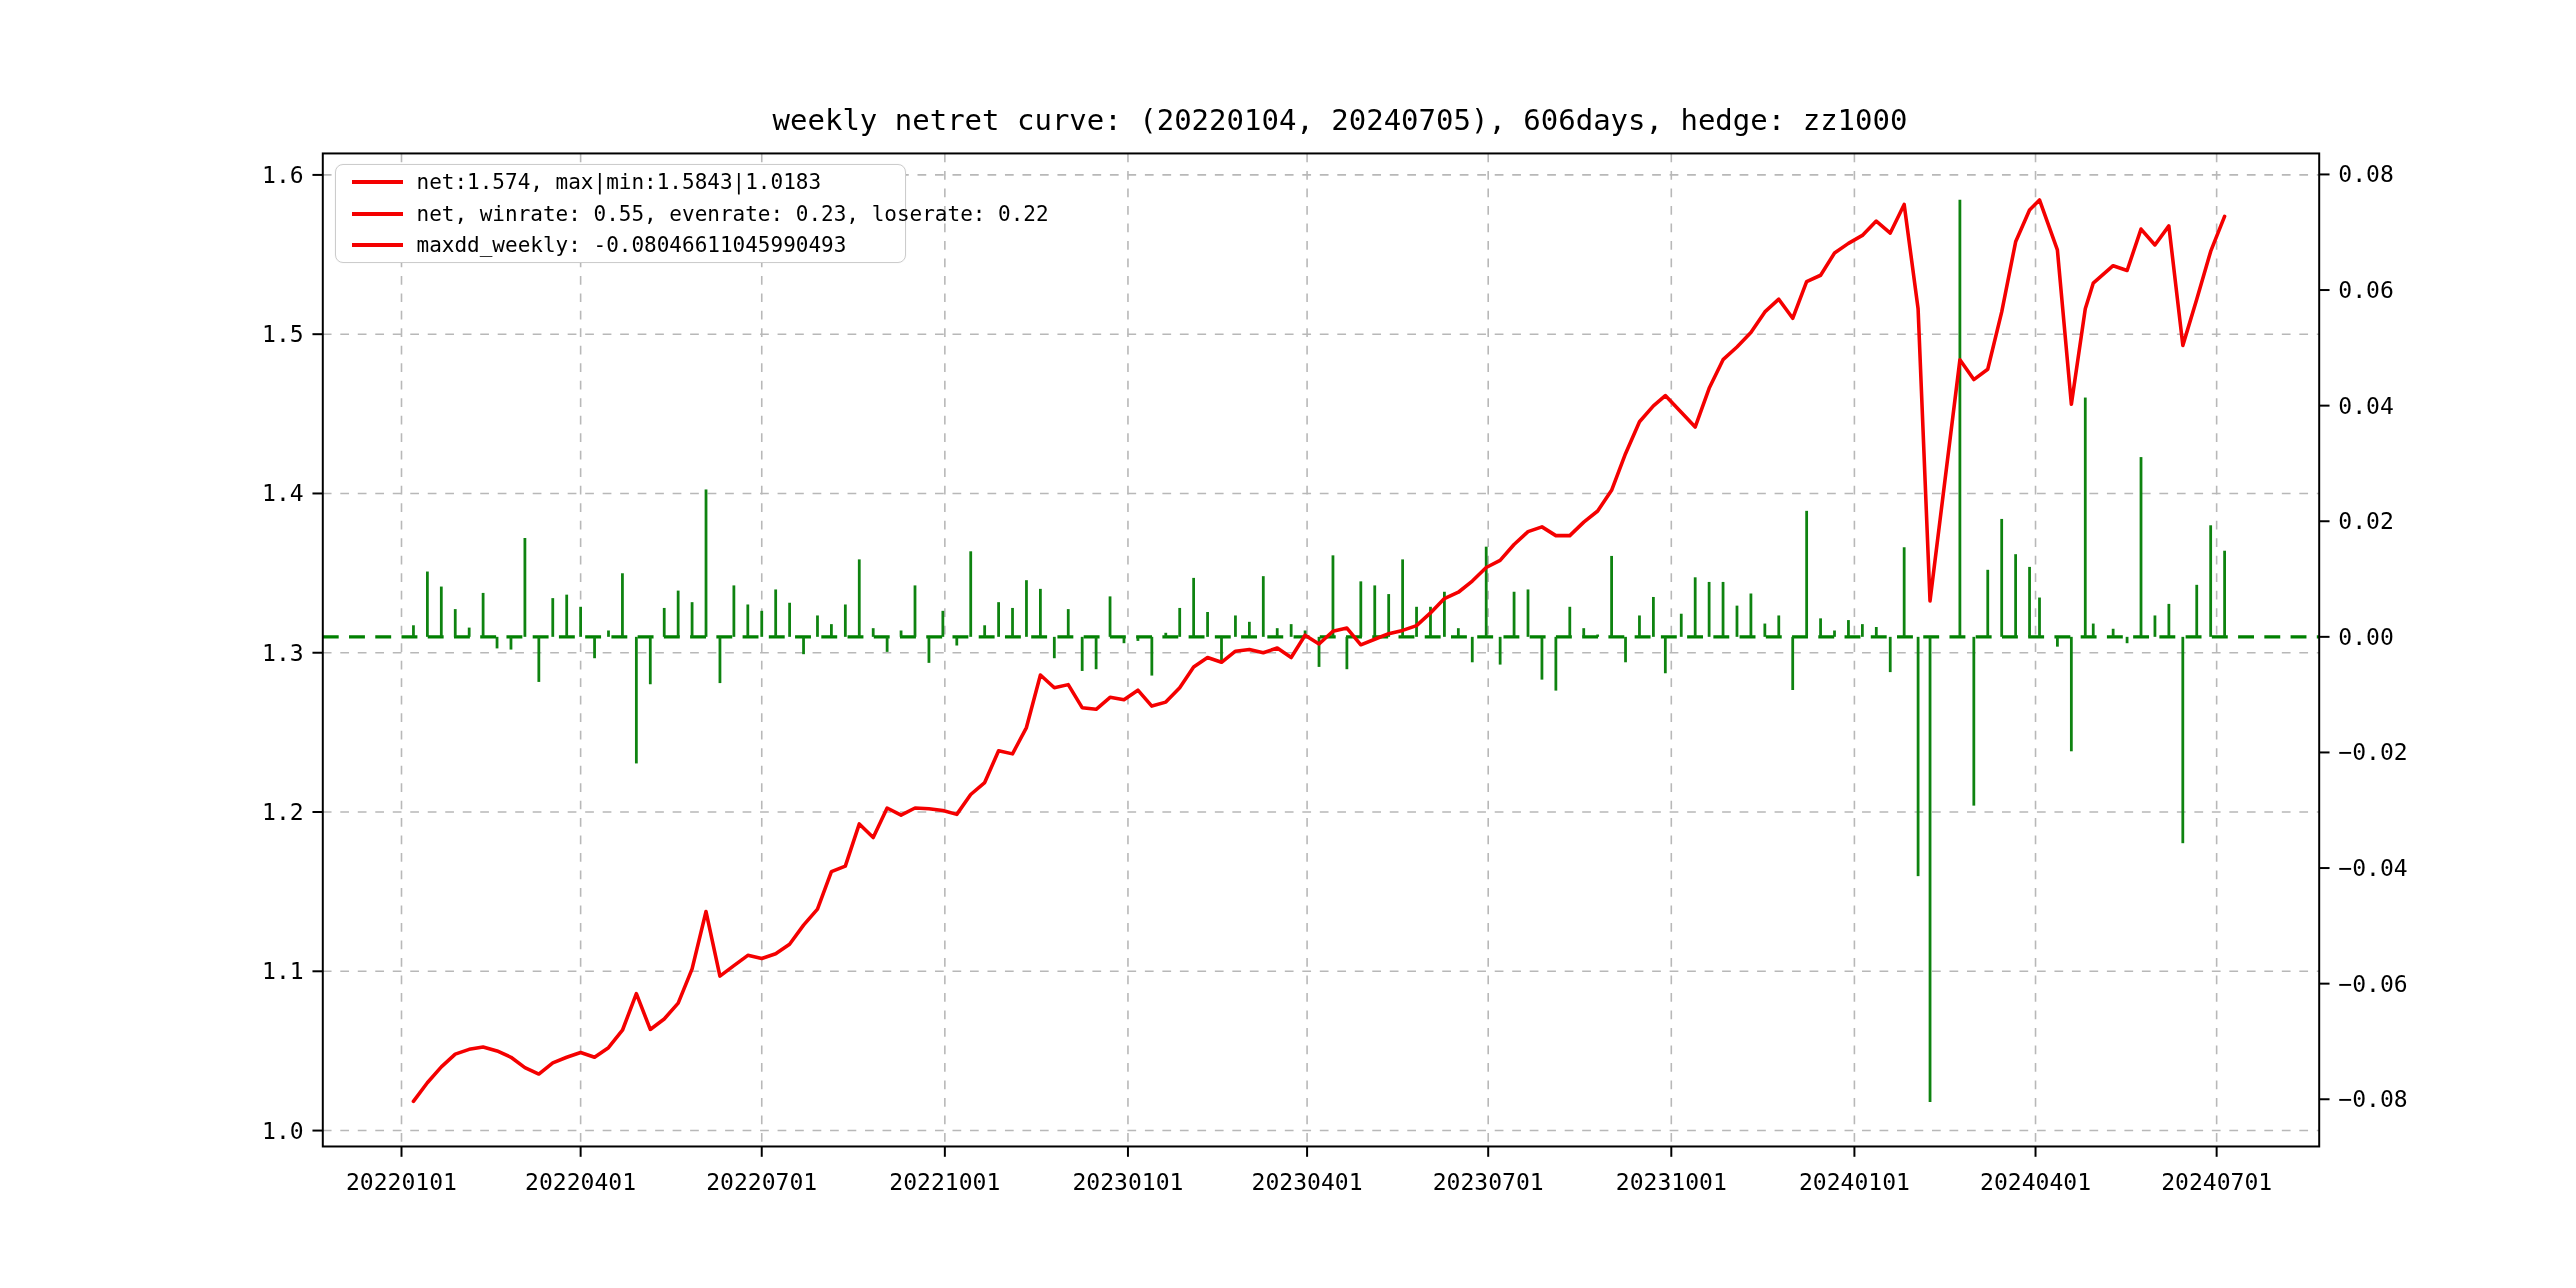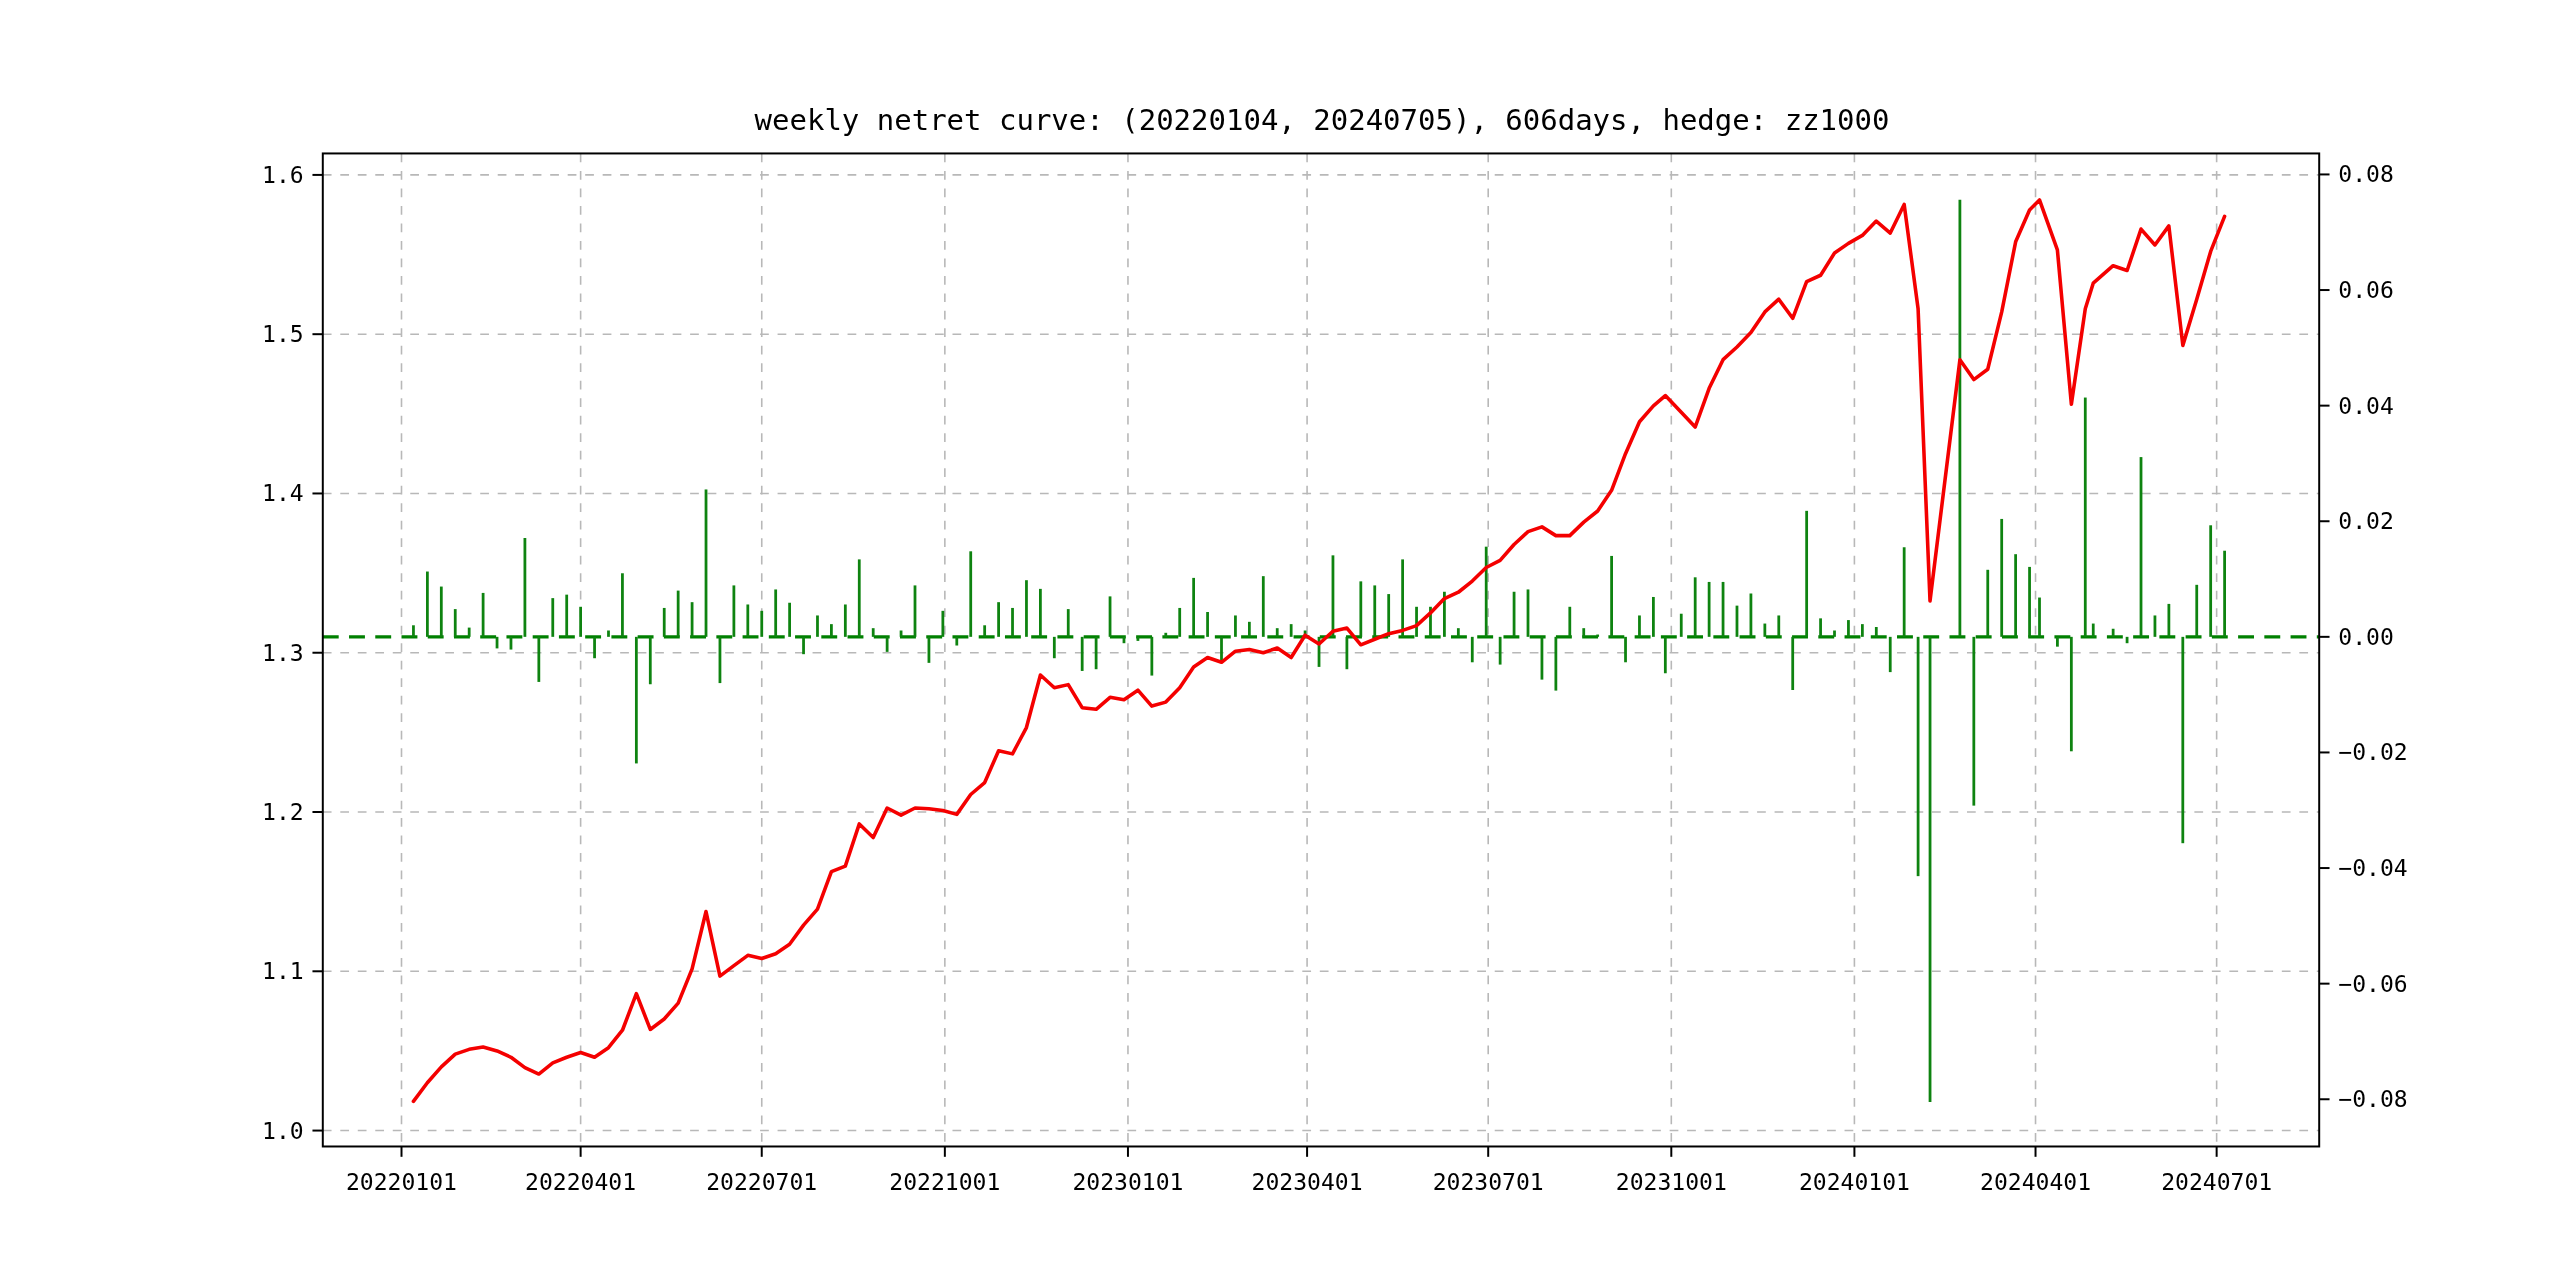--- a/index.html
+++ b/index.html
@@ -1,20 +1,20 @@
 <!DOCTYPE html>
 <html style="font-size:12.7px"><head>
 <meta charset="utf-8">
 <style>
   html,body{margin:0;padding:0;background:#ffffff;}
   body{width:2576px;height:1288px;position:relative;overflow:hidden;
        font-family:"DejaVu Sans Mono","Liberation Mono",monospace;color:#000;}
   #chart-root{position:absolute;left:0;top:0;width:2576px;height:1288px;}
   #chart{position:absolute;left:0;top:0;}
-  #page-title{position:absolute;left:324px;top:103px;width:1996px;text-align:center;
+  #page-title{position:absolute;left:342px;top:103px;width:1996px;text-align:center;
       font-size:29px;letter-spacing:0px;white-space:nowrap;}
   #legend{position:absolute;left:335px;top:164px;width:571px;height:99px;
       background:#ffffff;border:1.6px solid #cccccc;border-radius:8px;
       box-shadow:0 0 0 0.8px rgba(0,0,0,0.02);display:flex;flex-direction:column;
       justify-content:center;gap:7.2px;padding:1.6px 0;box-sizing:border-box;z-index:3;}
   .legend-row{display:flex;align-items:center;height:24px;}
   .legend-swatch{display:inline-block;width:51px;height:4px;margin-left:16px;margin-right:13.5px;flex:0 0 auto;}
   .legend-label{font-size:21px;white-space:nowrap;}
 </style>
 </head>
@@ -238,14 +238,28 @@
         <text x="2941" y="811" text-anchor="start" font-size="29" font-family="DejaVu Sans Mono, Liberation Mono, monospace" fill="#000000">0.00</text>
         <text x="2941" y="956.4" text-anchor="start" font-size="29" font-family="DejaVu Sans Mono, Liberation Mono, monospace" fill="#000000">−0.02</text>
         <text x="2941" y="1101.8" text-anchor="start" font-size="29" font-family="DejaVu Sans Mono, Liberation Mono, monospace" fill="#000000">−0.04</text>
         <text x="2941" y="1247.2" text-anchor="start" font-size="29" font-family="DejaVu Sans Mono, Liberation Mono, monospace" fill="#000000">−0.06</text>
         <text x="2941" y="1392.6" text-anchor="start" font-size="29" font-family="DejaVu Sans Mono, Liberation Mono, monospace" fill="#000000">−0.08</text>
       </g>
     </svg>
 
   <div id="page-title">weekly netret curve: (20220104, 20240705), 606days, hedge: zz1000</div>
 
+  <div id="legend">
+    <div class="legend-row">
+      <span class="legend-swatch" style="background: rgb(244, 0, 0);"></span>
+      <span class="legend-label">net:1.574, max|min:1.5843|1.0183</span>
+    </div>
+    <div class="legend-row">
+      <span class="legend-swatch" style="background: rgb(244, 0, 0);"></span>
+      <span class="legend-label">net, winrate: 0.55, evenrate: 0.23, loserate: 0.22</span>
+    </div>
+    <div class="legend-row">
+      <span class="legend-swatch" style="background: rgb(244, 0, 0);"></span>
+      <span class="legend-label">maxdd_weekly: -0.08046611045990493</span>
+    </div>
+  </div>
 </div>
 
 
 </body></html>

